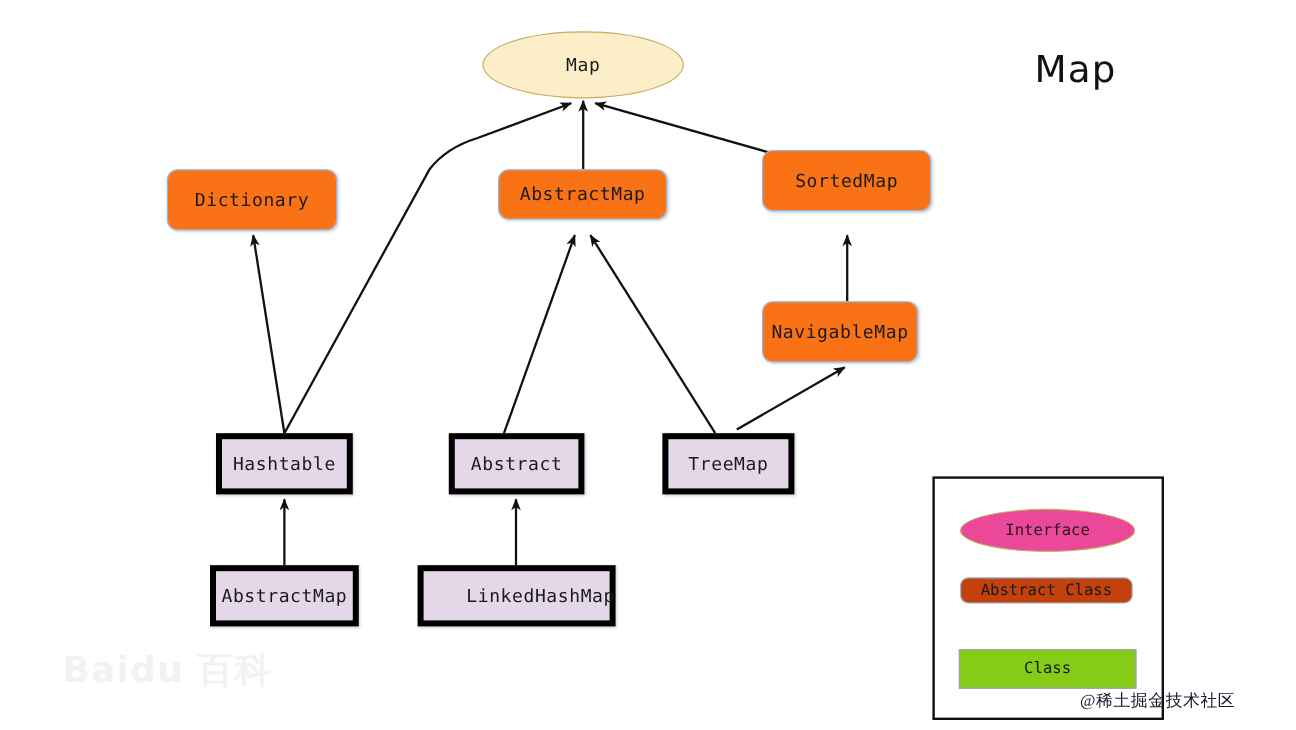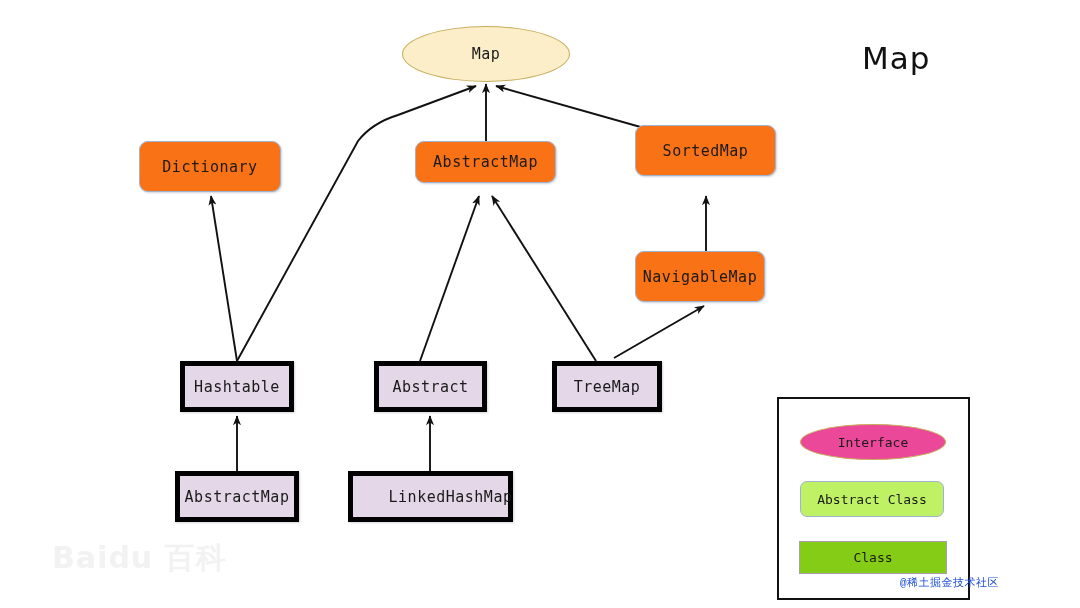--- a/index.html
+++ b/index.html
@@ -93,23 +93,23 @@
     top: 538px;
     font-family: "DejaVu Sans", "Liberation Sans", sans-serif;
     font-size: 30px;
     font-weight: bold;
     color: #f2f2f2;
     letter-spacing: 1px;
   }
   #wm-juejin {
     left: 900px;
     top: 575px;
-    font-family: Liberation Mono, monospace;
-    font-size: 11px;
-    color: #1d4ed8;
+    font-family: Liberation Serif, serif;
+    font-size: 14px;
+    color: #0f172a;
     letter-spacing: 0.5px;
   }
 </style>
 </head>
 <body>
 
 <div id="canvas">
 
   <svg id="edges" viewBox="0 0 1080 608">
     <defs>
@@ -139,19 +139,19 @@
   <div class="node abstract" style="left:635px; top:125px; width:141px; height:51px;">SortedMap</div>
   <div class="node abstract" style="left:635px; top:251px; width:130px; height:51px;">NavigableMap</div>
   <div class="node klass" style="left:180px; top:361px; width:114px; height:51px;">Hashtable</div>
   <div class="node klass" style="left:374px; top:361px; width:113px; height:51px;">Abstract</div>
   <div class="node klass" style="left:552px; top:361px; width:110px; height:51px;">TreeMap</div>
   <div class="node klass" style="left:175px; top:471px; width:124px; height:51px;">AbstractMap</div>
   <div class="node klass" style="left:348px; top:471px; width:165px; height:51px;padding-left:40px;">LinkedHashMap</div>
 
   <div id="legend-box"></div>
   <div class="legend-item iface" style="left:800px; top:424px; width:146px; height:36px; background:#ec4899; border:1px solid #c6ad5c; border-radius:50%;">Interface</div>
-  <div class="legend-item abstract" style="left:800px; top:481px; width:144px; height:36px; background:#bef264; border:1px solid #9eb3cf; border-radius:7px;">Abstract Class</div>
+  <div class="legend-item abstract" style="left:800px; top:481px; width:144px; height:22px; background:#c2410c; border:1px solid #9eb3cf; border-radius:7px;">Abstract Class</div>
   <div class="legend-item klass" style="left:799px; top:541px; width:148px; height:33px; background:#84cc16; border:1px solid #ab9bb3;">Class</div>
 
   <div class="wm" id="wm-baidu">Baidu 百科</div>
   <div class="wm" id="wm-juejin">@稀土掘金技术社区</div>
 
 </div>
 
 </body></html>

